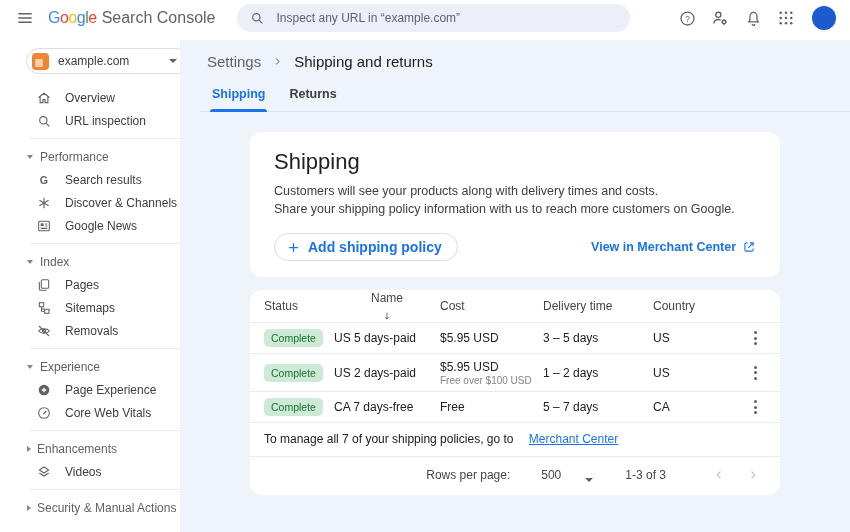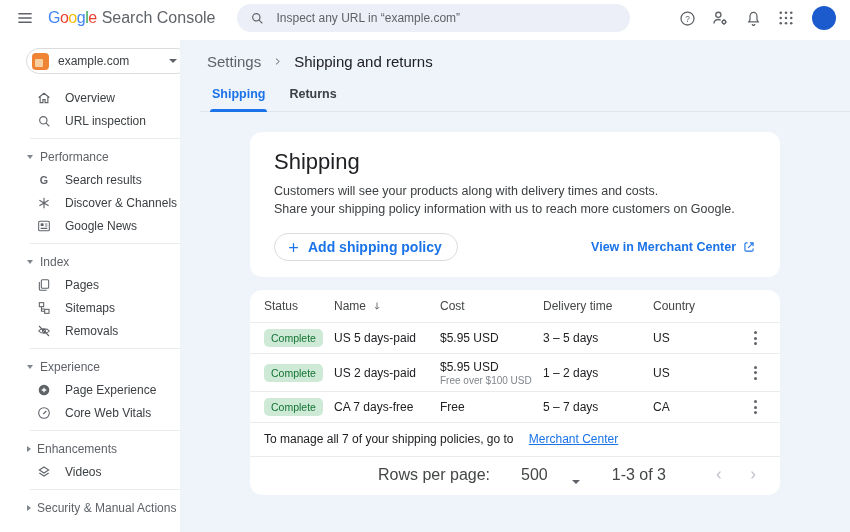--- a/index.html
+++ b/index.html
@@ -67,35 +67,35 @@
   .add-btn{display:flex;align-items:center;gap:7px;height:28px;padding:0 15px 0 11px;
     border:1px solid #dadce0;border-radius:15px;background:#fff;color:var(--accent);
     font-size:14px;font-weight:600;cursor:pointer;font-family:"Liberation Sans",sans-serif;}
   .merchant-link{display:flex;align-items:center;gap:6px;color:var(--accent);
     font-size:12.5px;font-weight:600;cursor:pointer;text-decoration:none;}
 
   .table-card{margin-top:13px;padding-bottom:2px;}
   .trow{display:grid;grid-template-columns:70px 106px 103px 110px 1fr 22px;
     align-items:center;padding:0 14px;}
   .thead{height:33px;font-size:12px;color:#444746;border-bottom:1px solid #e9ebef;}
-  .th-name{display:flex;align-items:center;gap:5px;}
+  .th-name{display:flex;align-items:center;gap:5px;flex-direction:column;}
   .tr{border-bottom:1px solid #e9ebef;font-size:12px;color:#202124;}
   .tr.h1{height:31px;}
   .tr.h2{height:38px;}
   .badge{display:inline-block;background:var(--badge-bg);color:var(--badge-text);
     font-size:10.5px;padding:3px 7px;border-radius:5px;}
   .cost-note{font-size:10px;color:#80868b;margin-top:1px;}
   .cost-note:empty{display:none;}
   .more-btn{display:flex;flex-direction:column;gap:2.5px;align-items:center;justify-content:center;
     width:22px;height:22px;cursor:pointer;}
   .more-btn i{width:3px;height:3px;border-radius:50%;background:#5f6368;}
   .note-row{padding:9px 14px 10px;font-size:12px;color:#202124;border-bottom:1px solid #e9ebef;}
   .note-link{color:var(--accent);text-decoration:underline;cursor:pointer;padding-left:12px;}
   .pagination{height:36px;display:flex;align-items:center;justify-content:flex-end;
-    padding:0 16px;font-size:16px;color:#444746;}
+    padding:0 16px;font-size:12px;color:#444746;}
   .rpp-label{margin-right:15px;}
   .rpp-select{display:flex;align-items:flex-end;gap:24px;cursor:pointer;margin-right:32px;margin-left:16px;}
   .range{margin-right:30px;}
   .page-chev{width:22px;height:22px;display:flex;align-items:center;justify-content:center;
     color:#c0c4ca;margin-left:12px;cursor:default;}
 </style>
 </head>
 <body>
 
 <header class="topbar">

